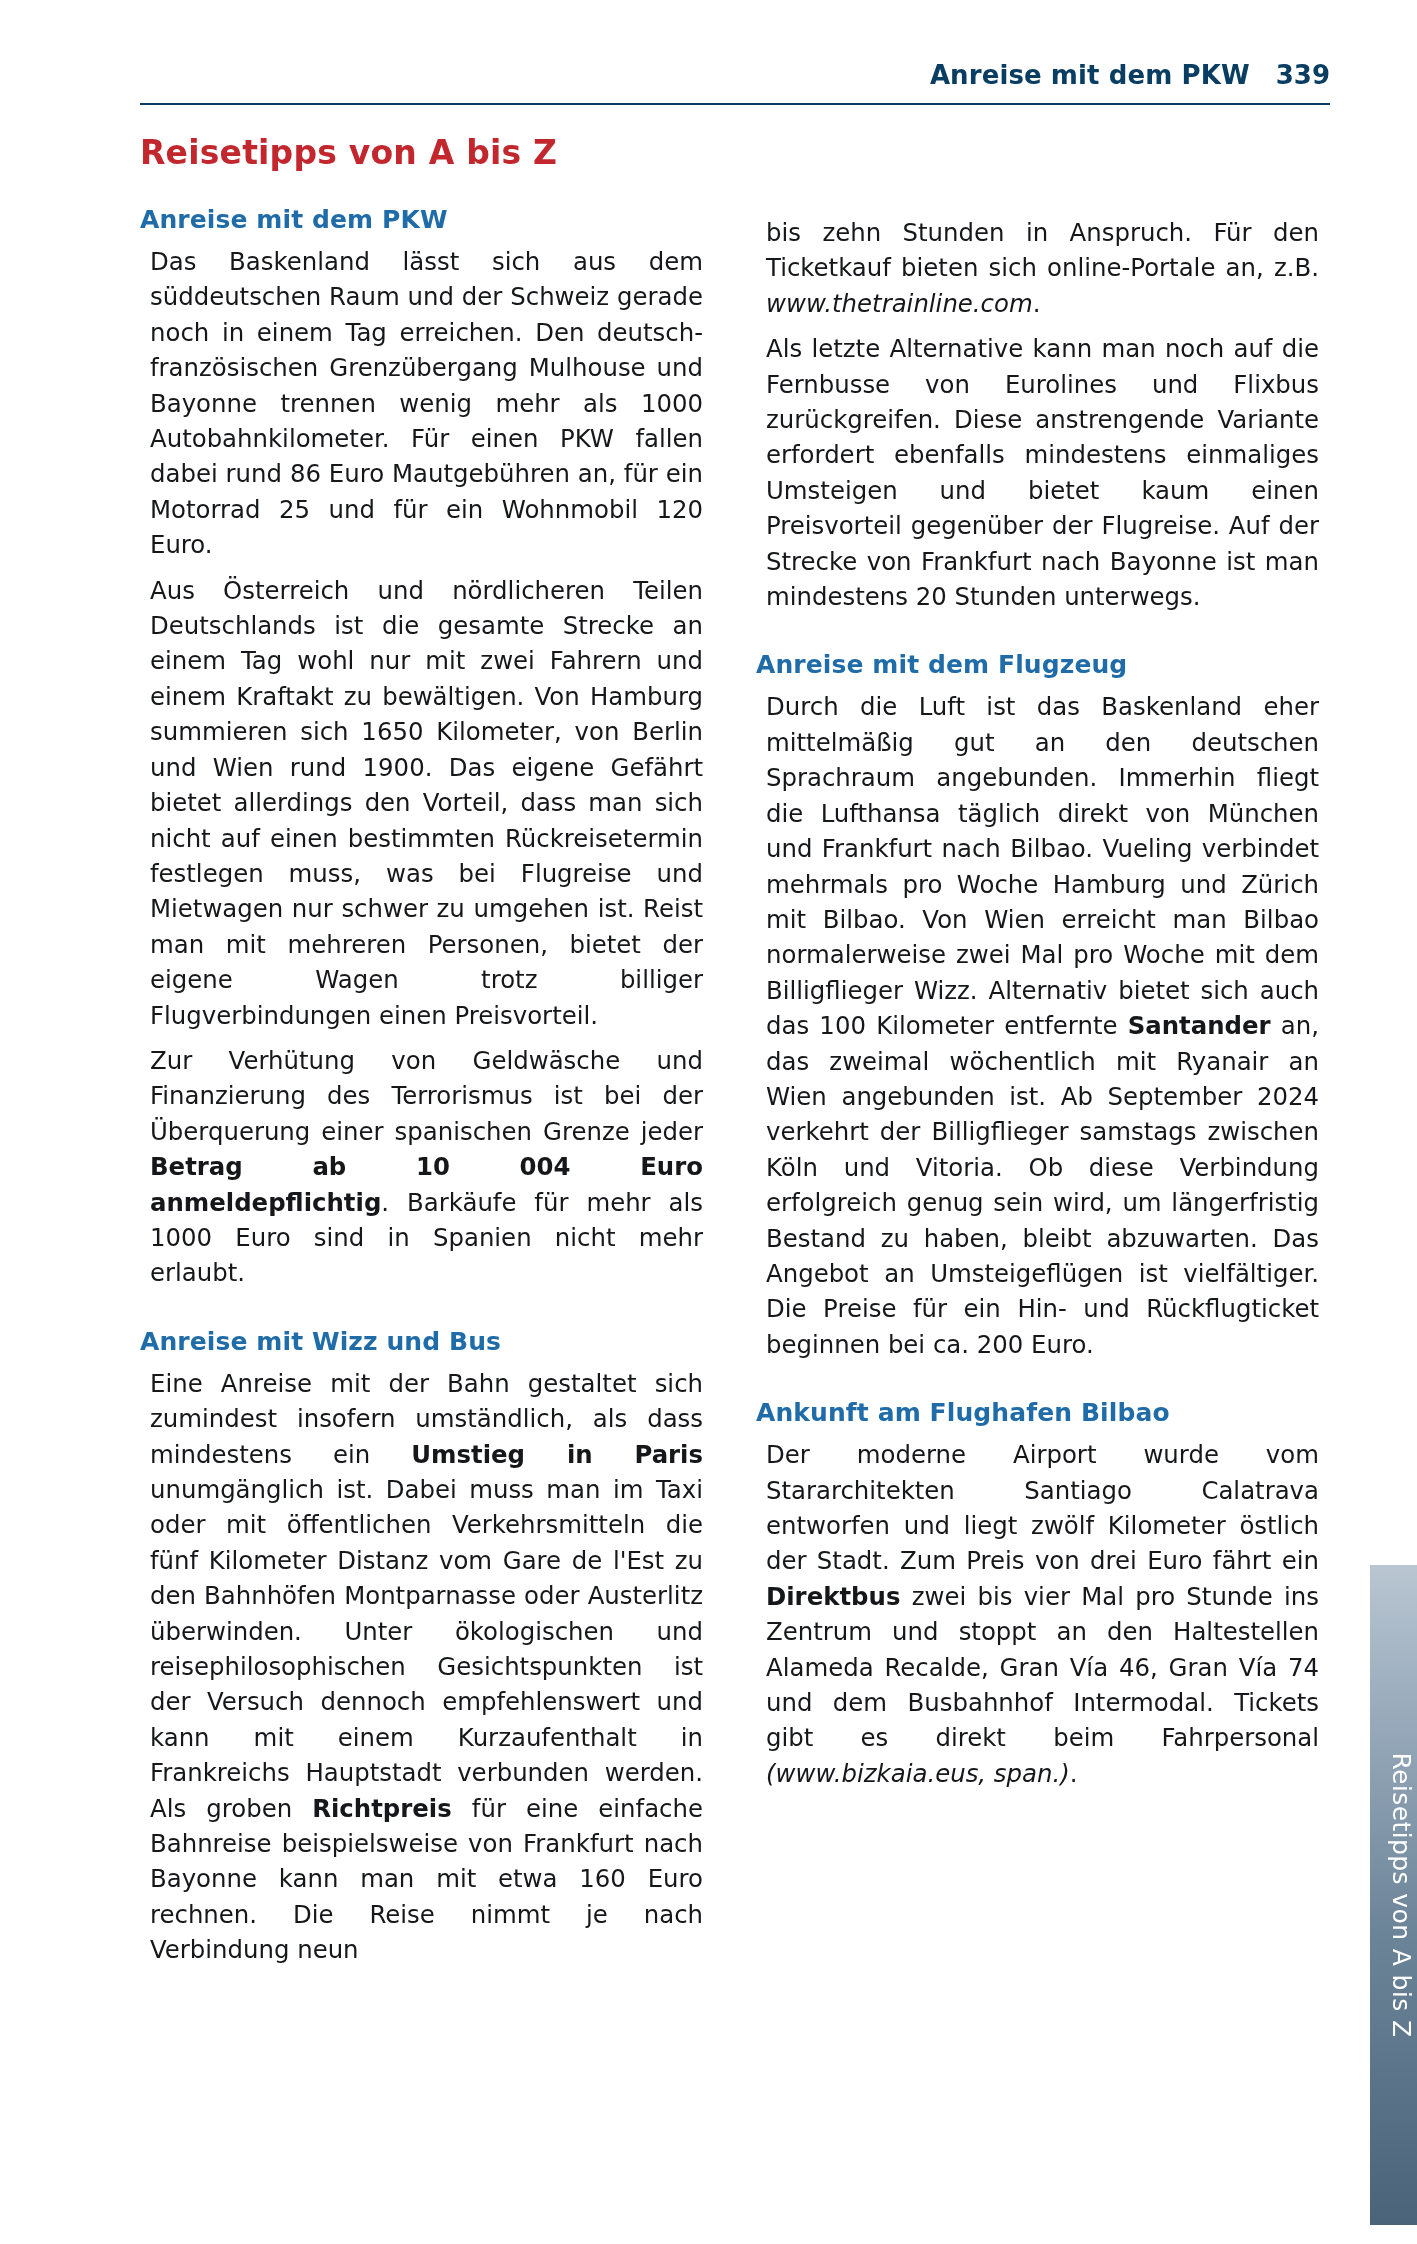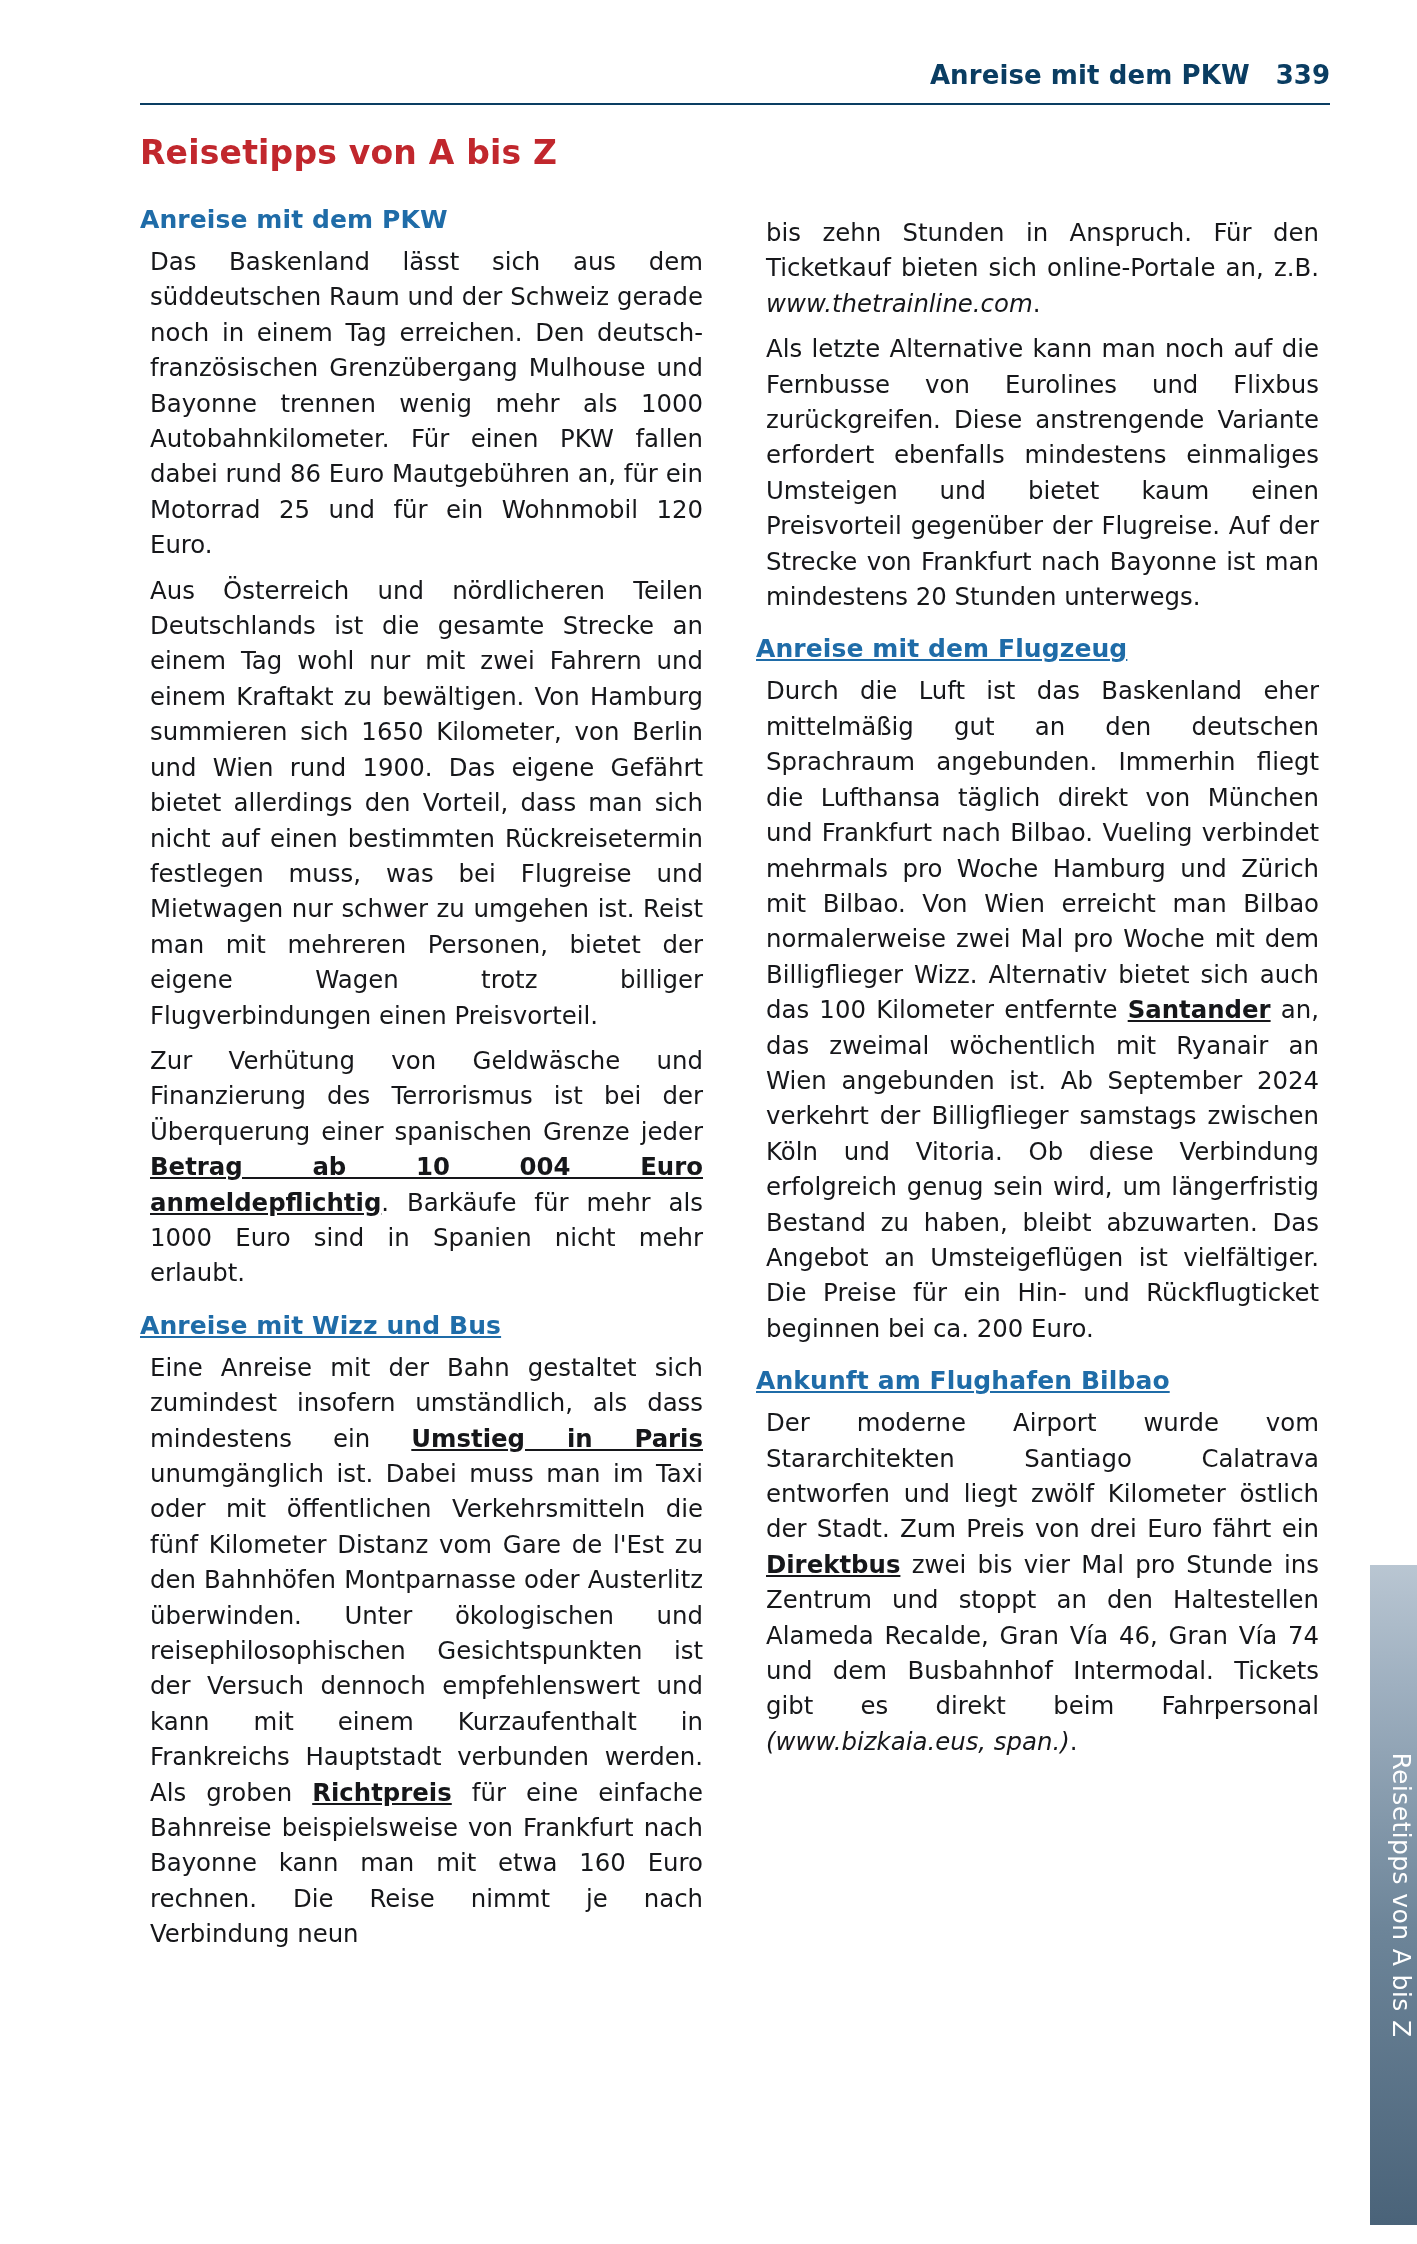--- a/index.html
+++ b/index.html
@@ -78,36 +78,35 @@
     width: 573px;
   }
   h2.sec {
     font-size: 25px;
     font-weight: bold;
     color: #1f6ca8;
     margin: 0 0 4px 0;
     letter-spacing: 0.1px;
   }
   h2.sec.spaced {
-    margin-top: 20px;
-    text-decoration: underline;
+    margin-top: 36px;
   }
   p.body {
     margin: 10px;
     font-size: 24.4px;
     line-height: 35.4px;
     text-align: justify;
     text-justify: inter-word;
     hyphens: manual;
     color: #16171a;
   }
   p.body + p.body {
     margin-top: 0;
   }
-  b { font-weight: bold; text-decoration: underline; }
+  b { font-weight: bold; }
   i { font-style: italic; }
 
   
   .sidetab {
     position: absolute;
     right: 0;
     top: 1565px;
     width: 62px;
     height: 660px;
     background: linear-gradient(to bottom, #b9c6d2 0%, #9fb0c0 18%, #6d8599 55%, #4a6379 100%);

